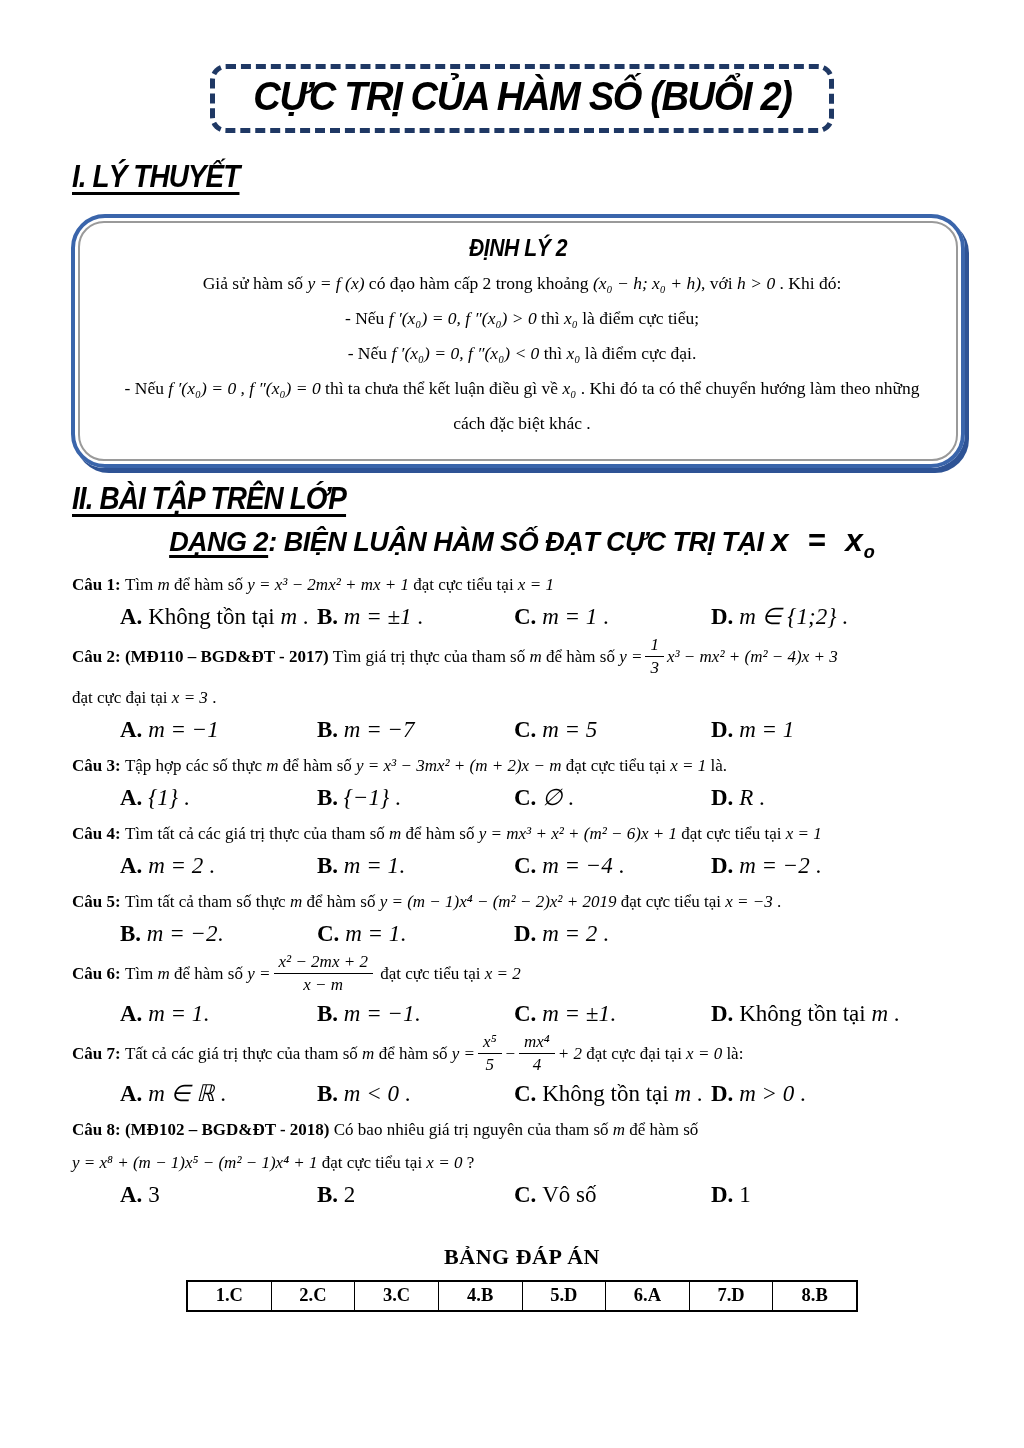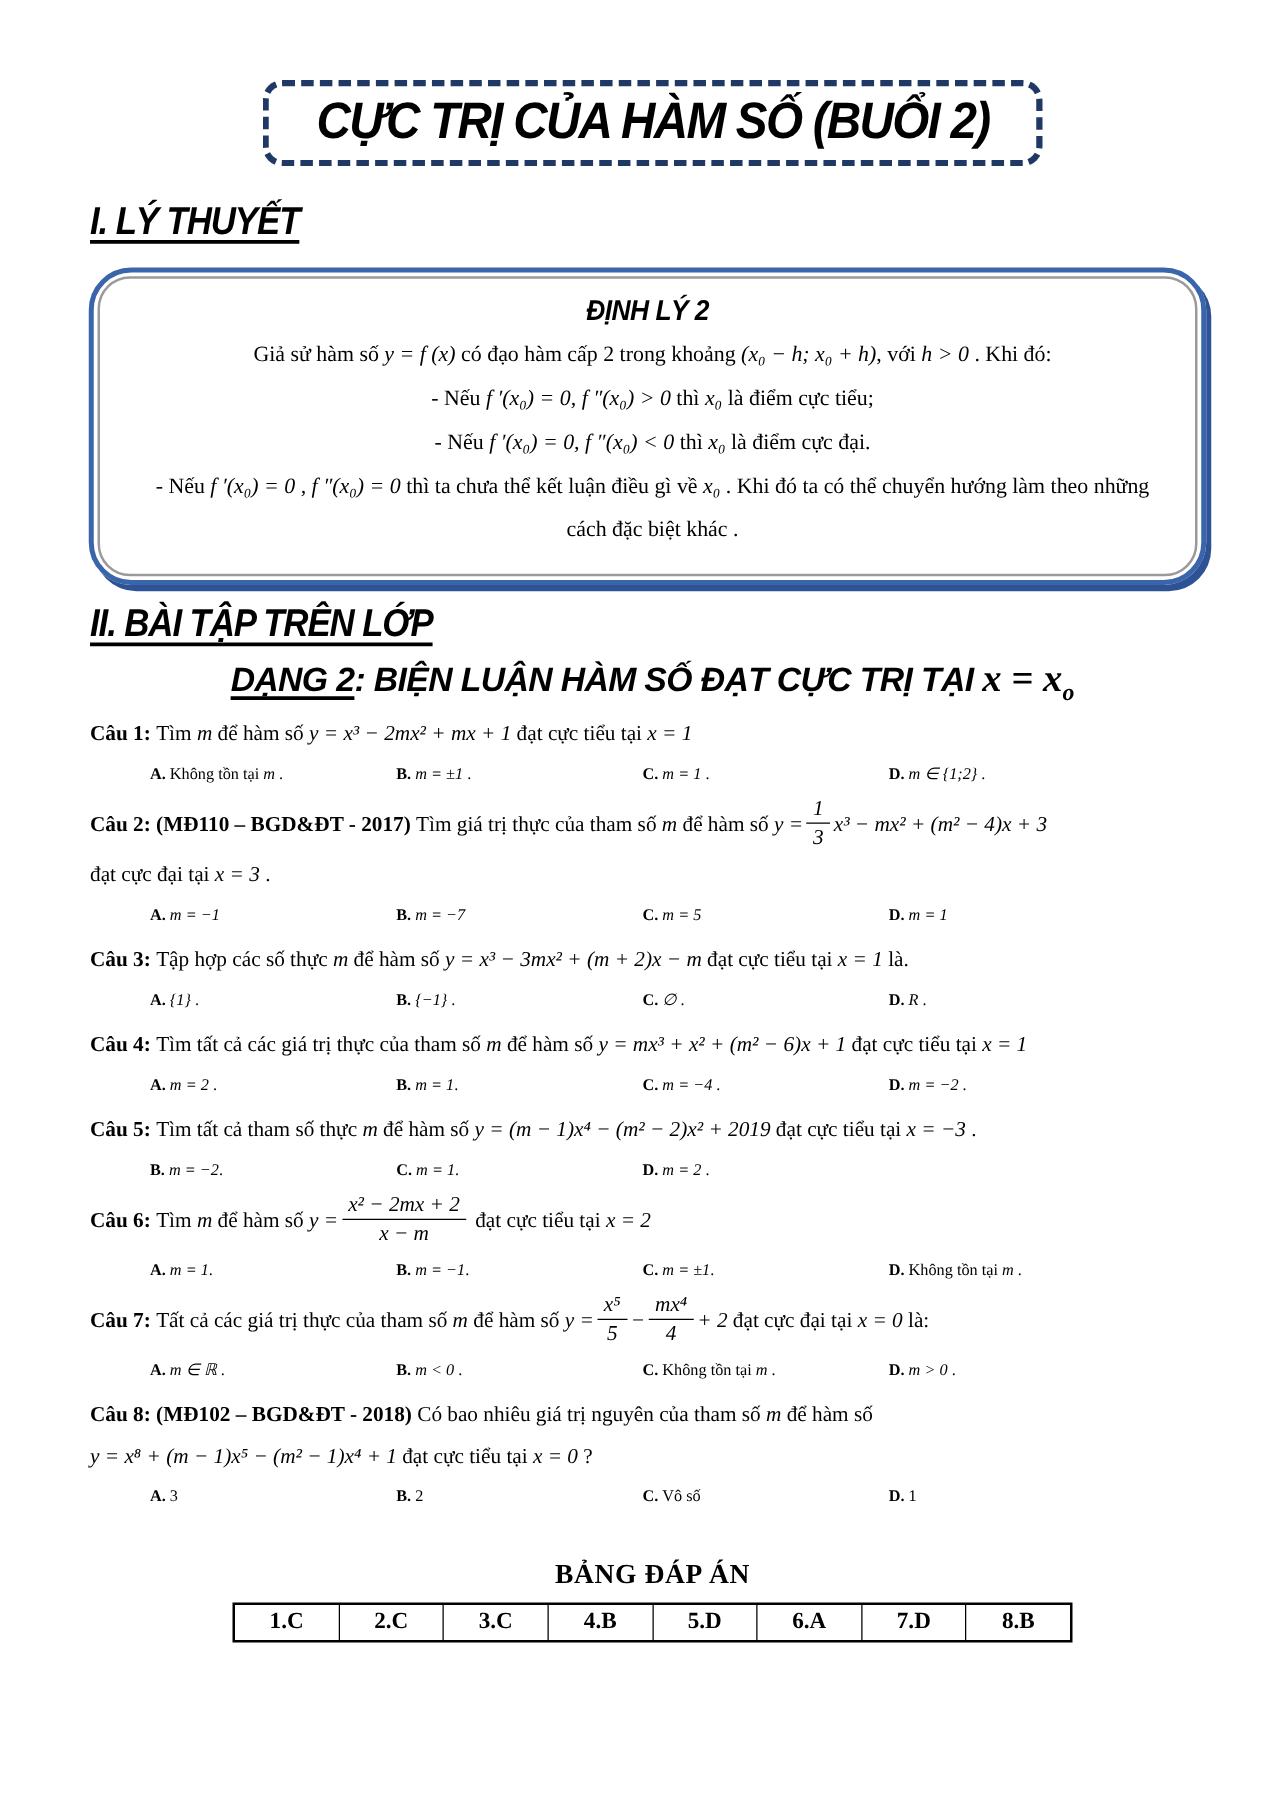--- a/index.html
+++ b/index.html
@@ -62,31 +62,31 @@
 
   
   .dang2 {
     margin-top: 8px; text-align: center;
     font-family: "Liberation Sans", sans-serif;
     font-weight: bold; font-style: italic;
     font-size: 27px; letter-spacing: -0.5px;
     white-space: nowrap;
   }
   .dang2 .u { text-decoration: underline; text-decoration-thickness: 3px; text-underline-offset: 4px; }
-  .dang2-math { font-family: Liberation Serif, serif; font-size: 31px; font-weight: 600; font-style: italic; letter-spacing: 0; }
+  .dang2-math { font-family: Liberation Mono, monospace; font-size: 31px; font-weight: 600; font-style: italic; letter-spacing: 0; }
   .dang2-math sub { font-size: 19px; }
 
   
   .q { margin-top: 4px; }
   .stem { font-size: 17px; line-height: 33px; }
   .stem.tight { white-space: nowrap; }
   .qlabel { font-weight: bold; }
   .t { font-style: normal; }
   .m { font-style: italic; }
-  .opts { display: flex; margin-left: 48px; font-size: 13px; line-height: 31px; align-items: baseline; }
+  .opts { display: flex; margin-left: 48px; font-size: 23px; line-height: 31px; align-items: baseline; }
   .opt { flex: 0 0 197px; white-space: nowrap; }
   .opt:last-child { flex: 0 0 auto; }
   .okey { font-weight: bold; }
 
   
   .frac { display: inline-block; vertical-align: middle; text-align: center; margin: 0 3px; transform: translateY(-2px); }
   .frac .num { display: block; border-bottom: 1.4px solid #000; padding: 0 5px; line-height: 22px; font-style: italic; }
   .frac .den { display: block; padding: 0 5px; line-height: 22px; font-style: italic; }
 
   

